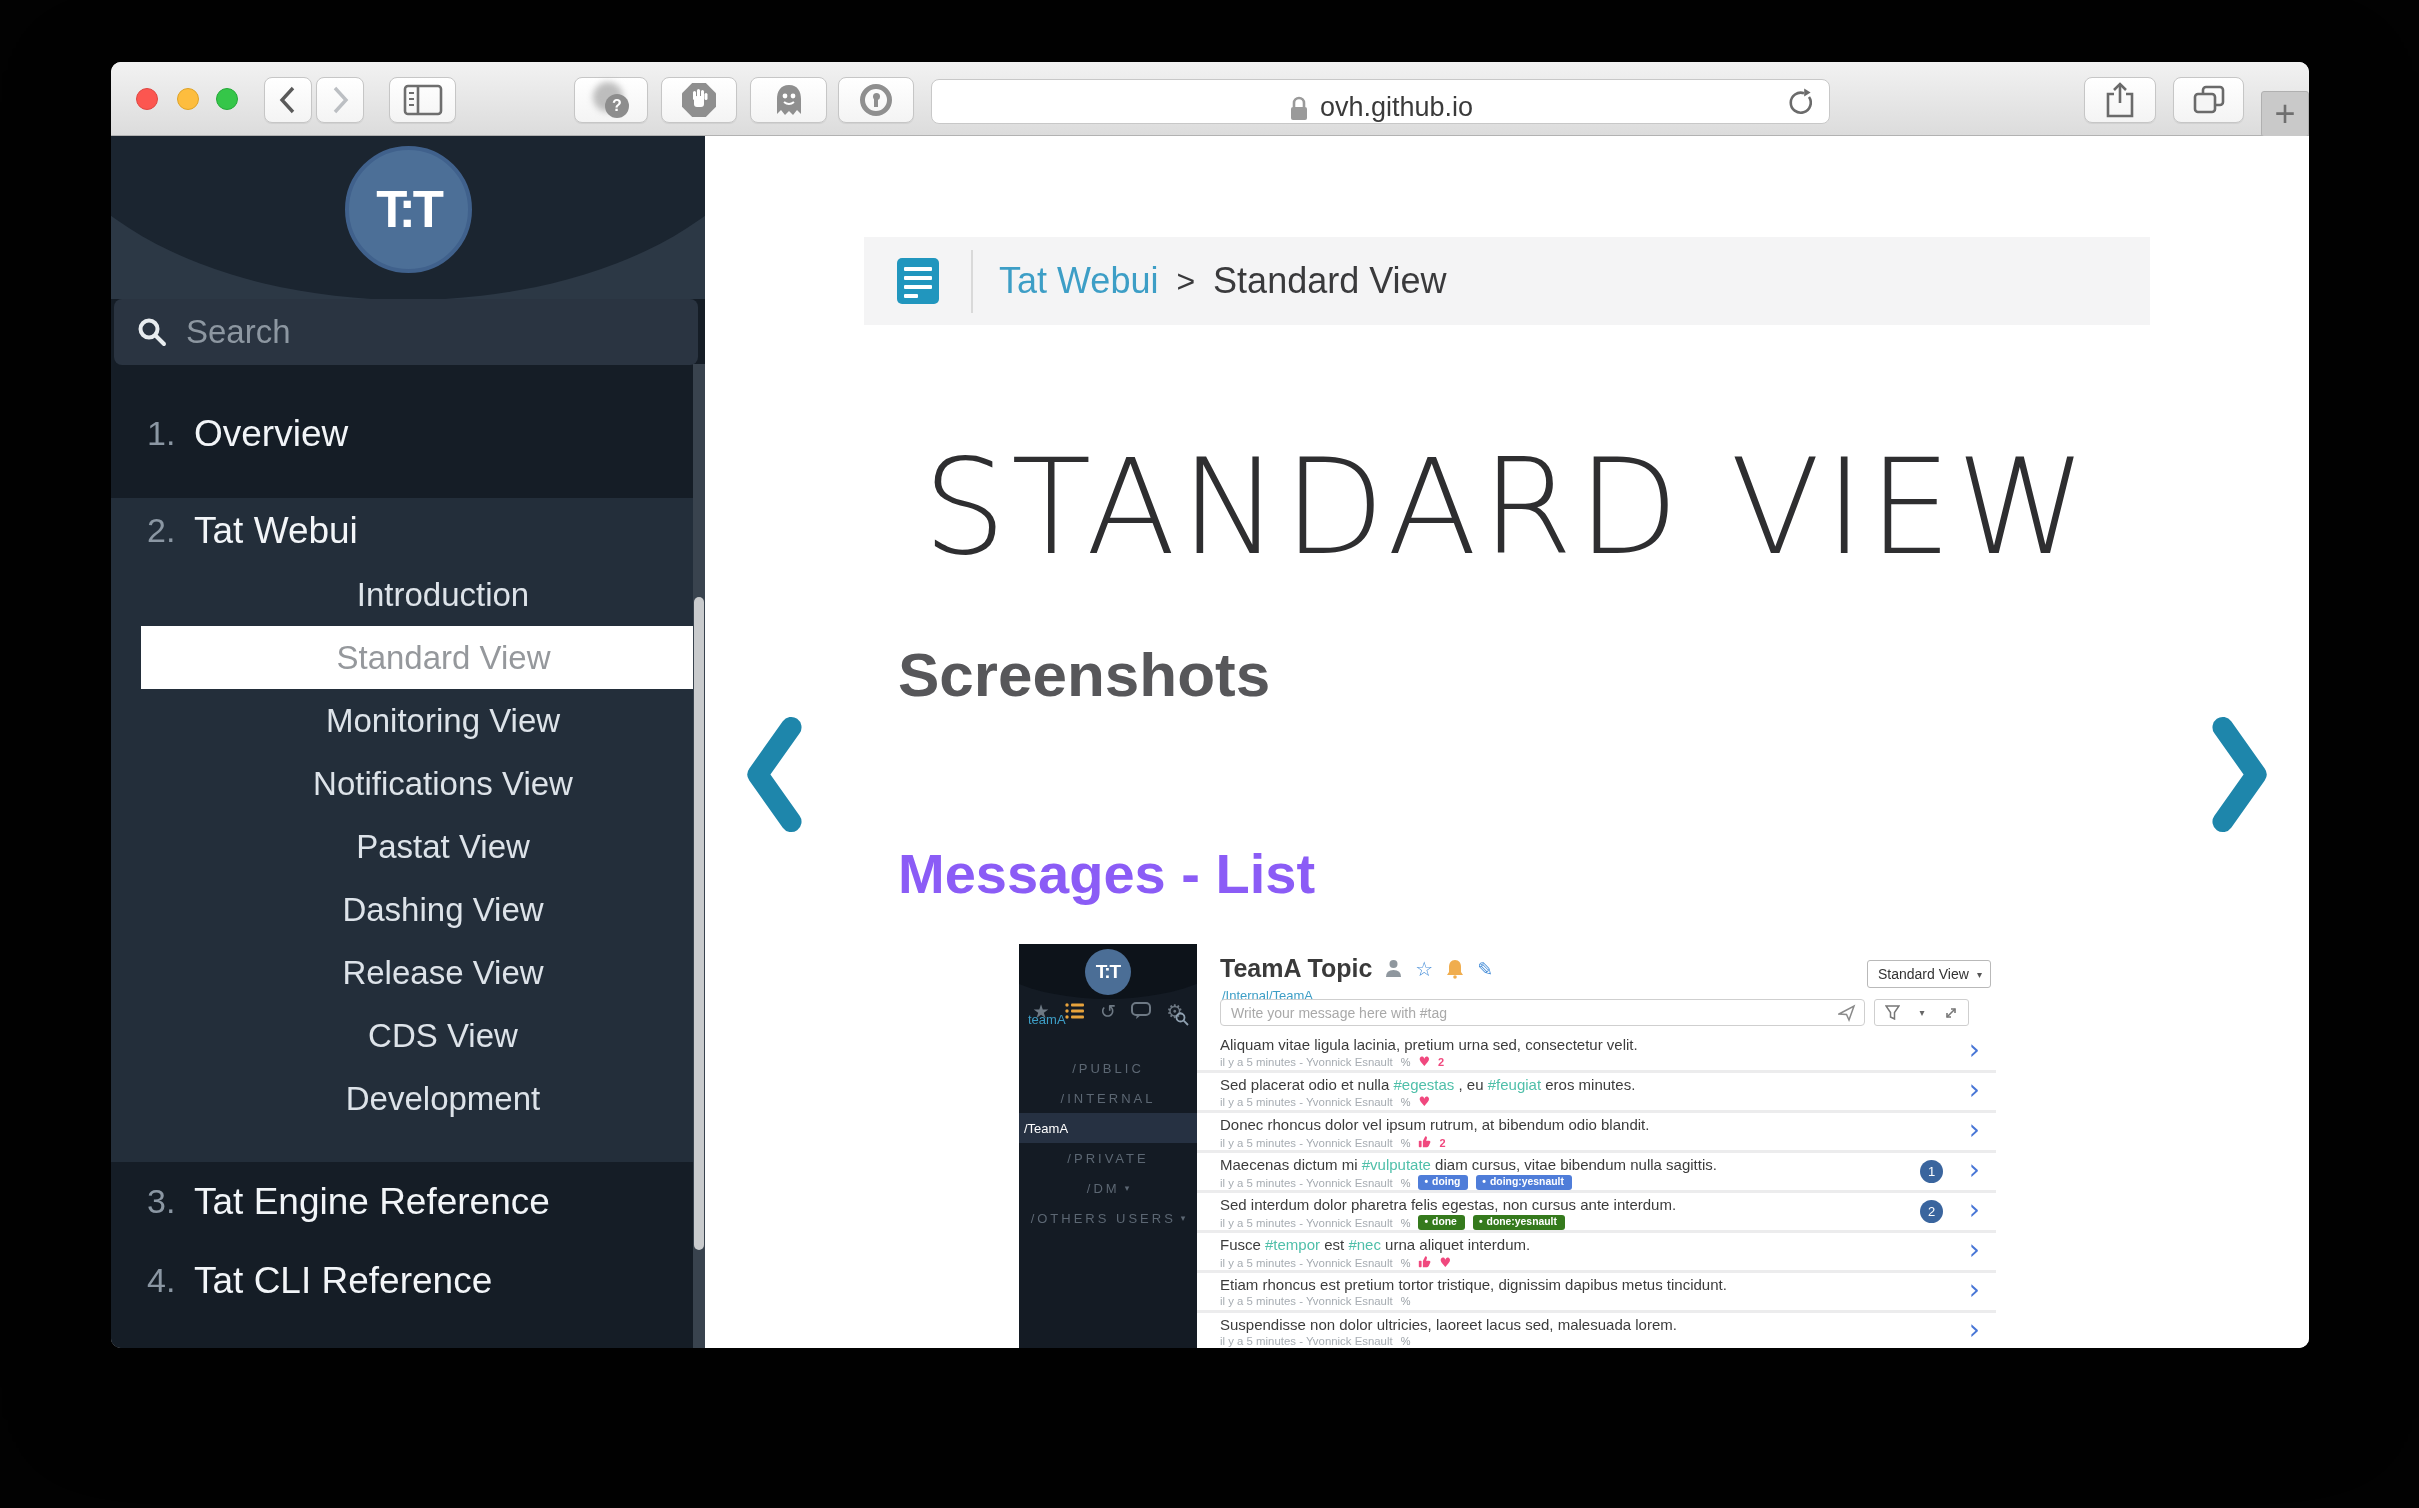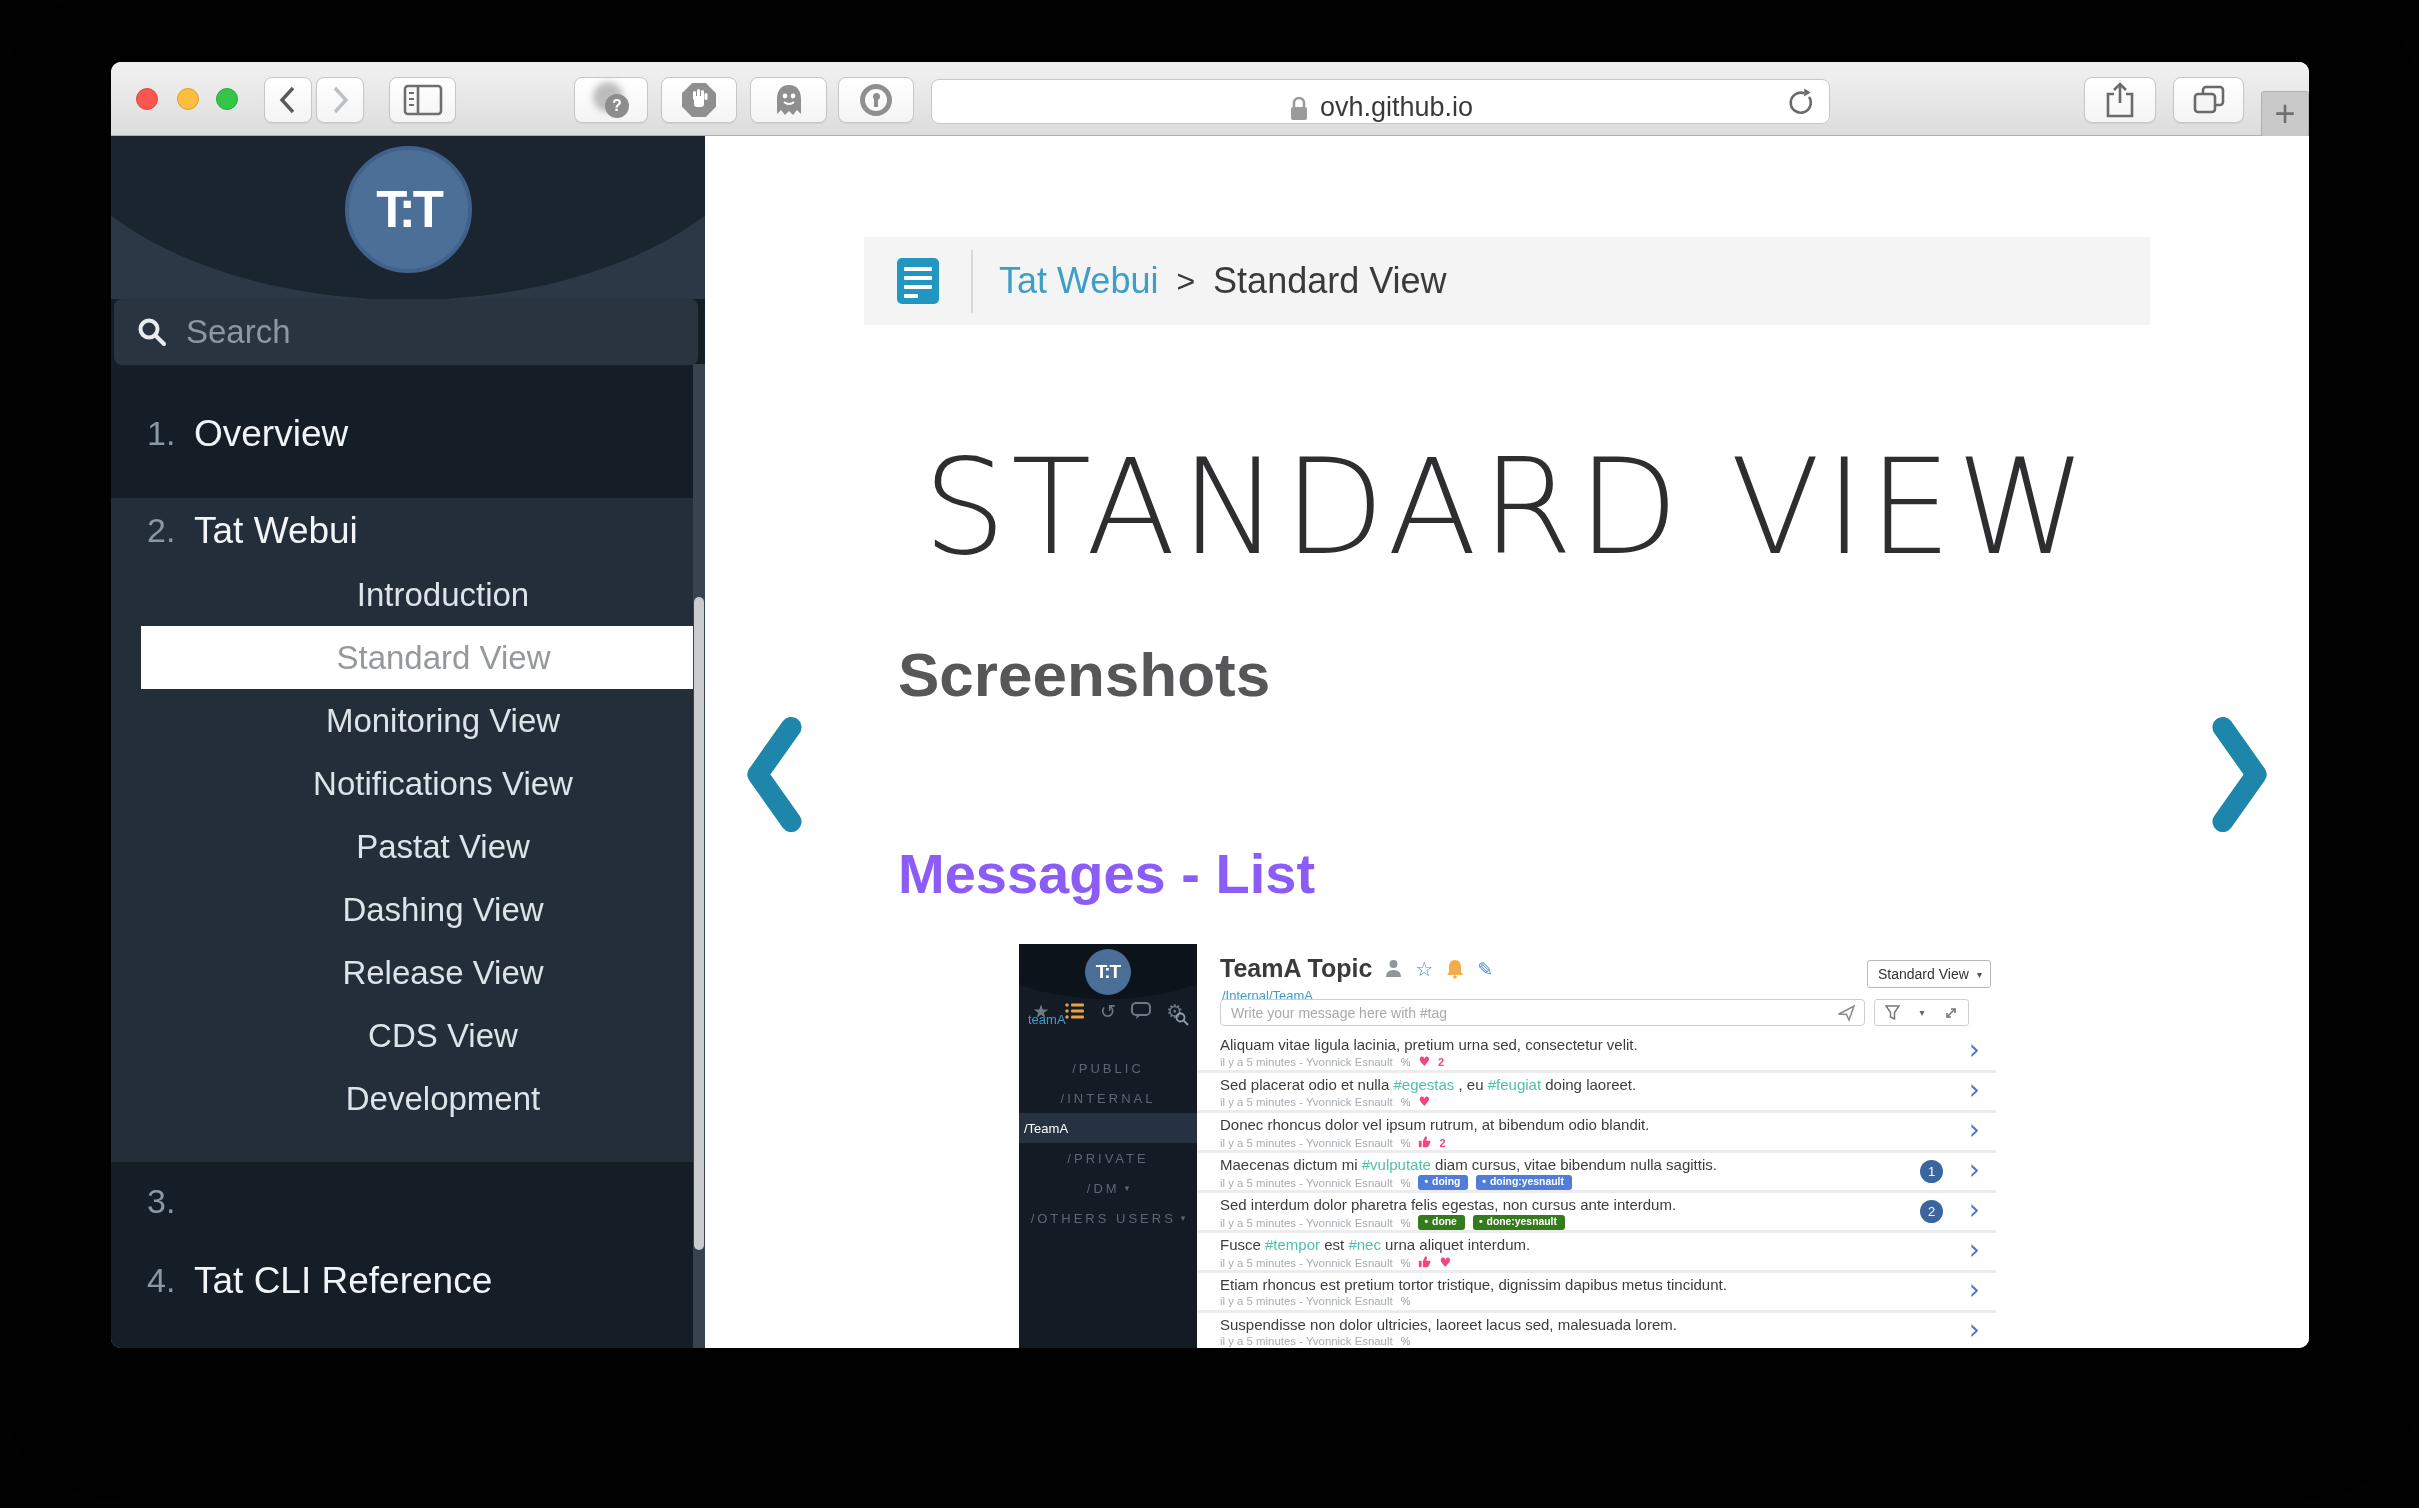--- a/index.html
+++ b/index.html
@@ -287,20 +287,21 @@
               <div class="nav-sub">
                 <span>CDS View</span>
               </div>
               <div class="nav-sub">
                 <span>Development</span>
               </div>
             </div>
             <div class="nav-sec flat" style="height: 79px;">
               <div class="nav-top">
                 <span class="nav-num">3.</span>
+                <span class="nav-lab">Tat Engine Reference</span>
               </div>
             </div>
             <div class="nav-sec flat" style="height: 79px;">
               <div class="nav-top">
                 <span class="nav-num">4.</span>
                 <span class="nav-lab">Tat CLI Reference</span>
               </div>
             </div>
           </nav>
         <div class="sbar-track">
@@ -432,21 +433,21 @@
                   <div class="msg-line"><span>Aliquam vitae ligula lacinia, pretium urna sed, consectetur velit.</span></div>
                   <div class="msg-meta">
                     <span>il y a 5 minutes - Yvonnick Esnault</span>
                     <span class="lnk">%</span>
                     <span class="heart">♥</span>
                     <span class="rcount">2</span>
                   </div>
                   <span class="chev">›</span>
                 </div>
                 <div class="msg">
-                  <div class="msg-line"><span>Sed placerat odio et nulla </span><span class="tag">#egestas</span><span> , eu </span><span class="tag">#feugiat</span><span> doing laoreet.</span></div>
+                  <div class="msg-line"><span>Sed placerat odio et nulla </span><span class="tag">#egestas</span><span> , eu </span><span class="tag">#feugiat</span><span> eros minutes.</span></div>
                   <div class="msg-meta">
                     <span>il y a 5 minutes - Yvonnick Esnault</span>
                     <span class="lnk">%</span>
                     <span class="heart">♥</span>
                   </div>
                   <span class="chev">›</span>
                 </div>
                 <div class="msg">
                   <div class="msg-line"><span>Donec rhoncus dolor vel ipsum rutrum, at bibendum odio blandit.</span></div>
                   <div class="msg-meta">

